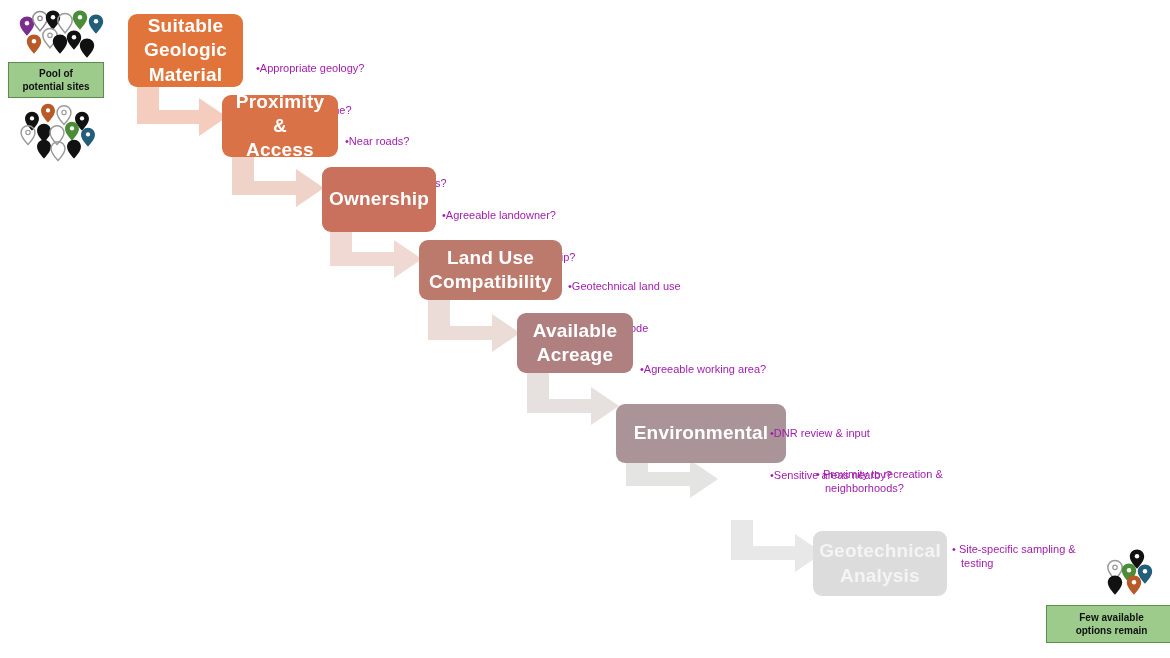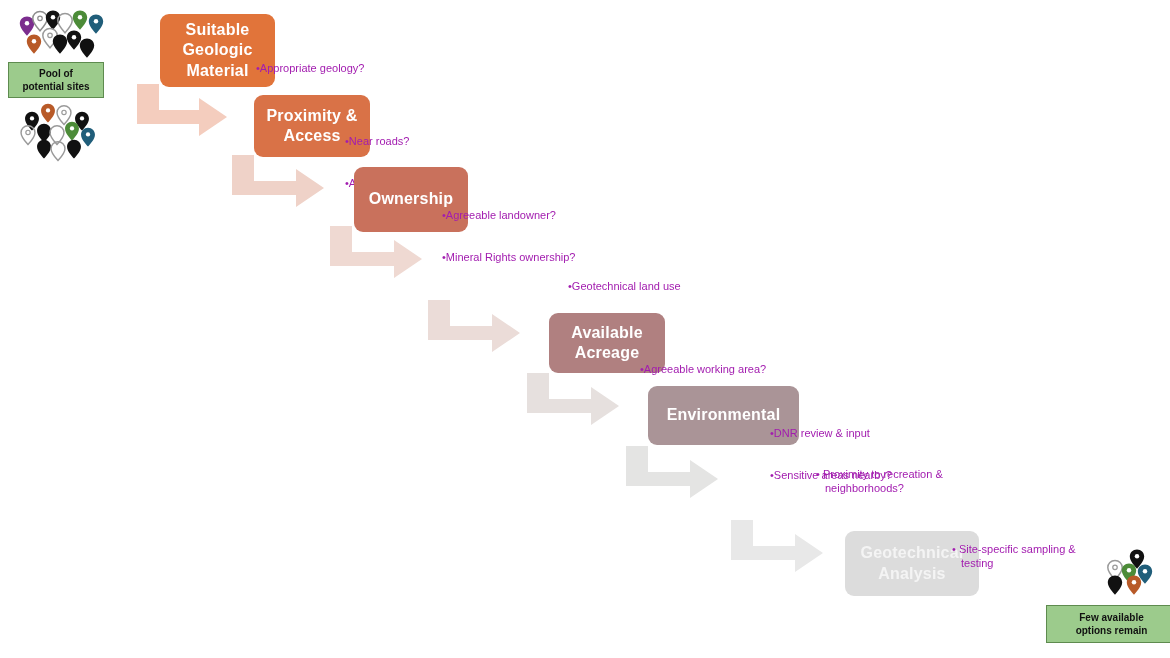--- a/index.html
+++ b/index.html
@@ -26,27 +26,26 @@
   
   .stage-box {
     position: absolute;
     border-radius: 9px;
     display: flex;
     align-items: center;
     justify-content: center;
     text-align: center;
     color: #ffffff;
     font-weight: bold;
-    font-size: 16px;
+    font-size: 19px;
     line-height: 1.28;
     letter-spacing: 0.2px;
     box-sizing: border-box;
     padding: 4px 8px;
     white-space: pre-line;
-    margin-left: 32px;
   }
   .stage-box.faded-label {
     color: #f4f4f4;
   }
 
   
   .elbow-arrow {
     position: absolute;
   }
   .elbow-arrow svg {
@@ -266,32 +265,34 @@
     <span class="note-line">•Near roads?</span>
     <span class="note-line">•Access restrictions?</span>
   </div>
 
   <div class="stage-box" style="left:322px; top:167px; width:114px; height:65px; background:#C9715C;">Ownership</div>
   <div class="note" style="left:442px; top:180px;">
     <span class="note-line">•Agreeable landowner?</span>
     <span class="note-line">•Mineral Rights ownership?</span>
   </div>
 
+  <div class="stage-box" style="left:419px; top:240px; width:143px; height:60px; background:#BC7A6D;">Land Use
+Compatibility</div>
   <div class="note" style="left:568px; top:251px;">
     <span class="note-line">•Geotechnical land use</span>
     <span class="note-line">•Land Use Code</span>
   </div>
 
   <div class="stage-box" style="left:517px; top:313px; width:116px; height:60px; background:#B08080;">Available
 Acreage</div>
   <div class="note" style="left:640px; top:334px;">
     <span class="note-line">•Agreeable working area?</span>
   </div>
 
-  <div class="stage-box" style="left:616px; top:386px; width:151px; height:59px; background:#AA9497;">Environmental</div>
+  <div class="stage-box" style="left:616px; top:404px; width:170px; height:59px; background:#AA9497;">Environmental</div>
   <div class="note" style="left:770px; top:398px;">
     <span class="note-line">•DNR review &amp; input</span>
     <span class="note-line">•Sensitive areas nearby?</span>
   </div>
 
   <div class="note hanging wrapnote" style="left:816px; top:467px; width:175px;">
     <span class="note-line">• Proximity to recreation &amp; neighborhoods?</span>
   </div>
 
   <div class="stage-box faded-label" style="left:813px; top:531px; width:134px; height:65px; background:#DCDCDC;">Geotechnical

